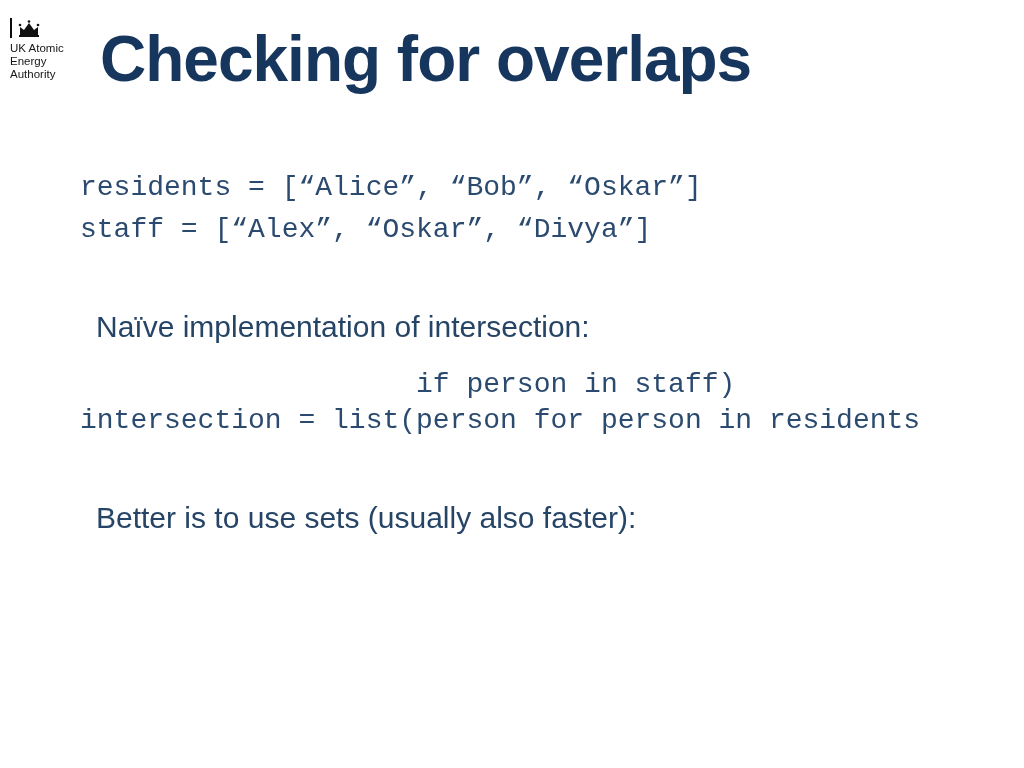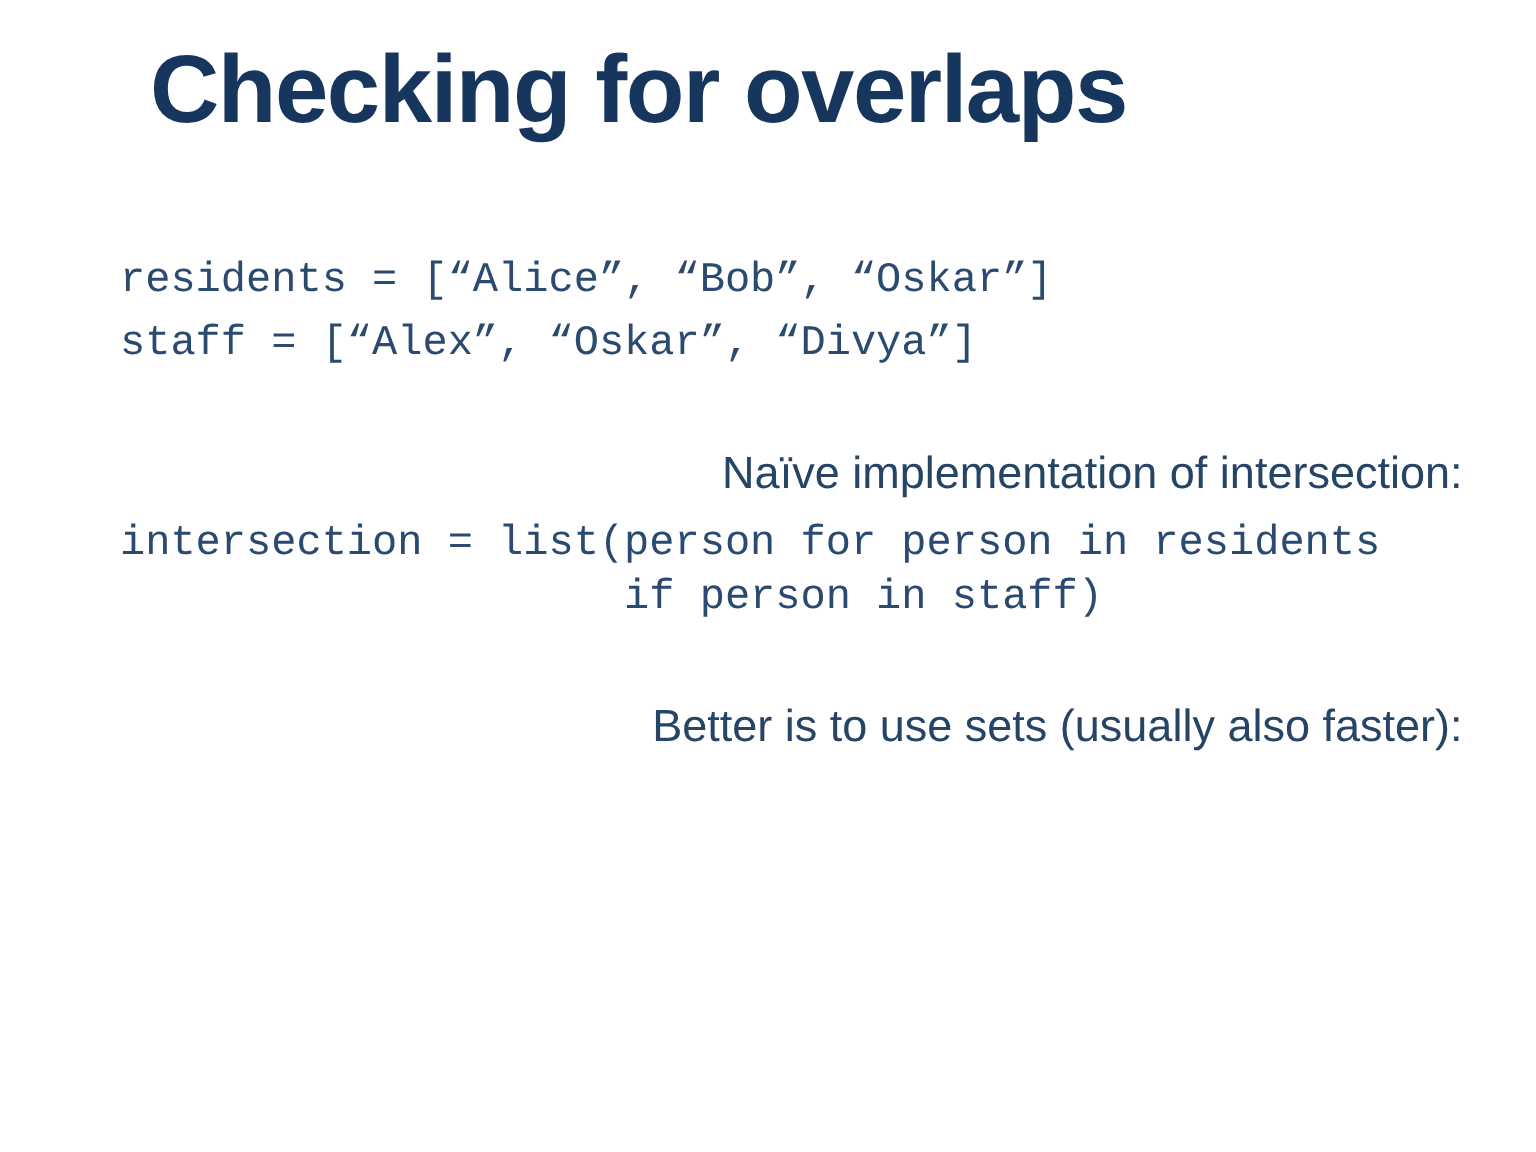--- a/index.html
+++ b/index.html
@@ -67,45 +67,61 @@
     line-height: 1.3;
     white-space: pre;
     color: #2b4a6f;
     margin: 0;
   }
   .prose {
     font-family: Arial, Helvetica, sans-serif;
     font-size: 30px;
     line-height: 1.2;
     color: #264566;
-    margin: 5px;
-    text-align: right;
+    margin: 16px;
   }
   .gap-sm { height: 6px; }
   .gap-lg { height: 44px; }
 </style>
 </head>
 <body>
 
 <div class="slide">
 
+  <div class="logo-block">
+    <div class="crown-bar">
+      <div class="bar tall"></div>
+      <svg class="crown-svg" viewBox="0 0 26 20">
+        <path d="M4 18 L4 9 L8 12 L13 5 L18 12 L22 9 L22 18 Z" fill="#111"></path>
+        <circle cx="4" cy="7" r="1.3" fill="#111"></circle>
+        <circle cx="13" cy="3.5" r="1.3" fill="#111"></circle>
+        <circle cx="22" cy="7" r="1.3" fill="#111"></circle>
+        <rect x="3" y="17" width="20" height="2" fill="#111"></rect>
+      </svg>
+    </div>
+    <div class="org-name">
+      <div>UK Atomic</div>
+      <div>Energy</div>
+      <div>Authority</div>
+    </div>
+  </div>
 
   <div class="title">Checking for overlaps</div>
 
   <div class="content">
     <pre class="code">residents = [“Alice”, “Bob”, “Oskar”]</pre>
     <div class="gap-sm"></div>
     <pre class="code">staff = [“Alex”, “Oskar”, “Divya”]</pre>
 
     <div class="gap-lg"></div>
 
     <p class="prose">Naïve implementation of intersection:</p>
     <div class="gap-sm"></div>
+    <pre class="code">                    if person in staff)</pre>
     <pre class="code">intersection = list(person for person in residents</pre>
-    <pre class="code">                    if person in staff)</pre>
 
     <div class="gap-lg"></div>
 
     <p class="prose">Better is to use sets (usually also faster):</p>
     <div class="gap-sm"></div>
   </div>
 
 </div>
 
 </body></html>

